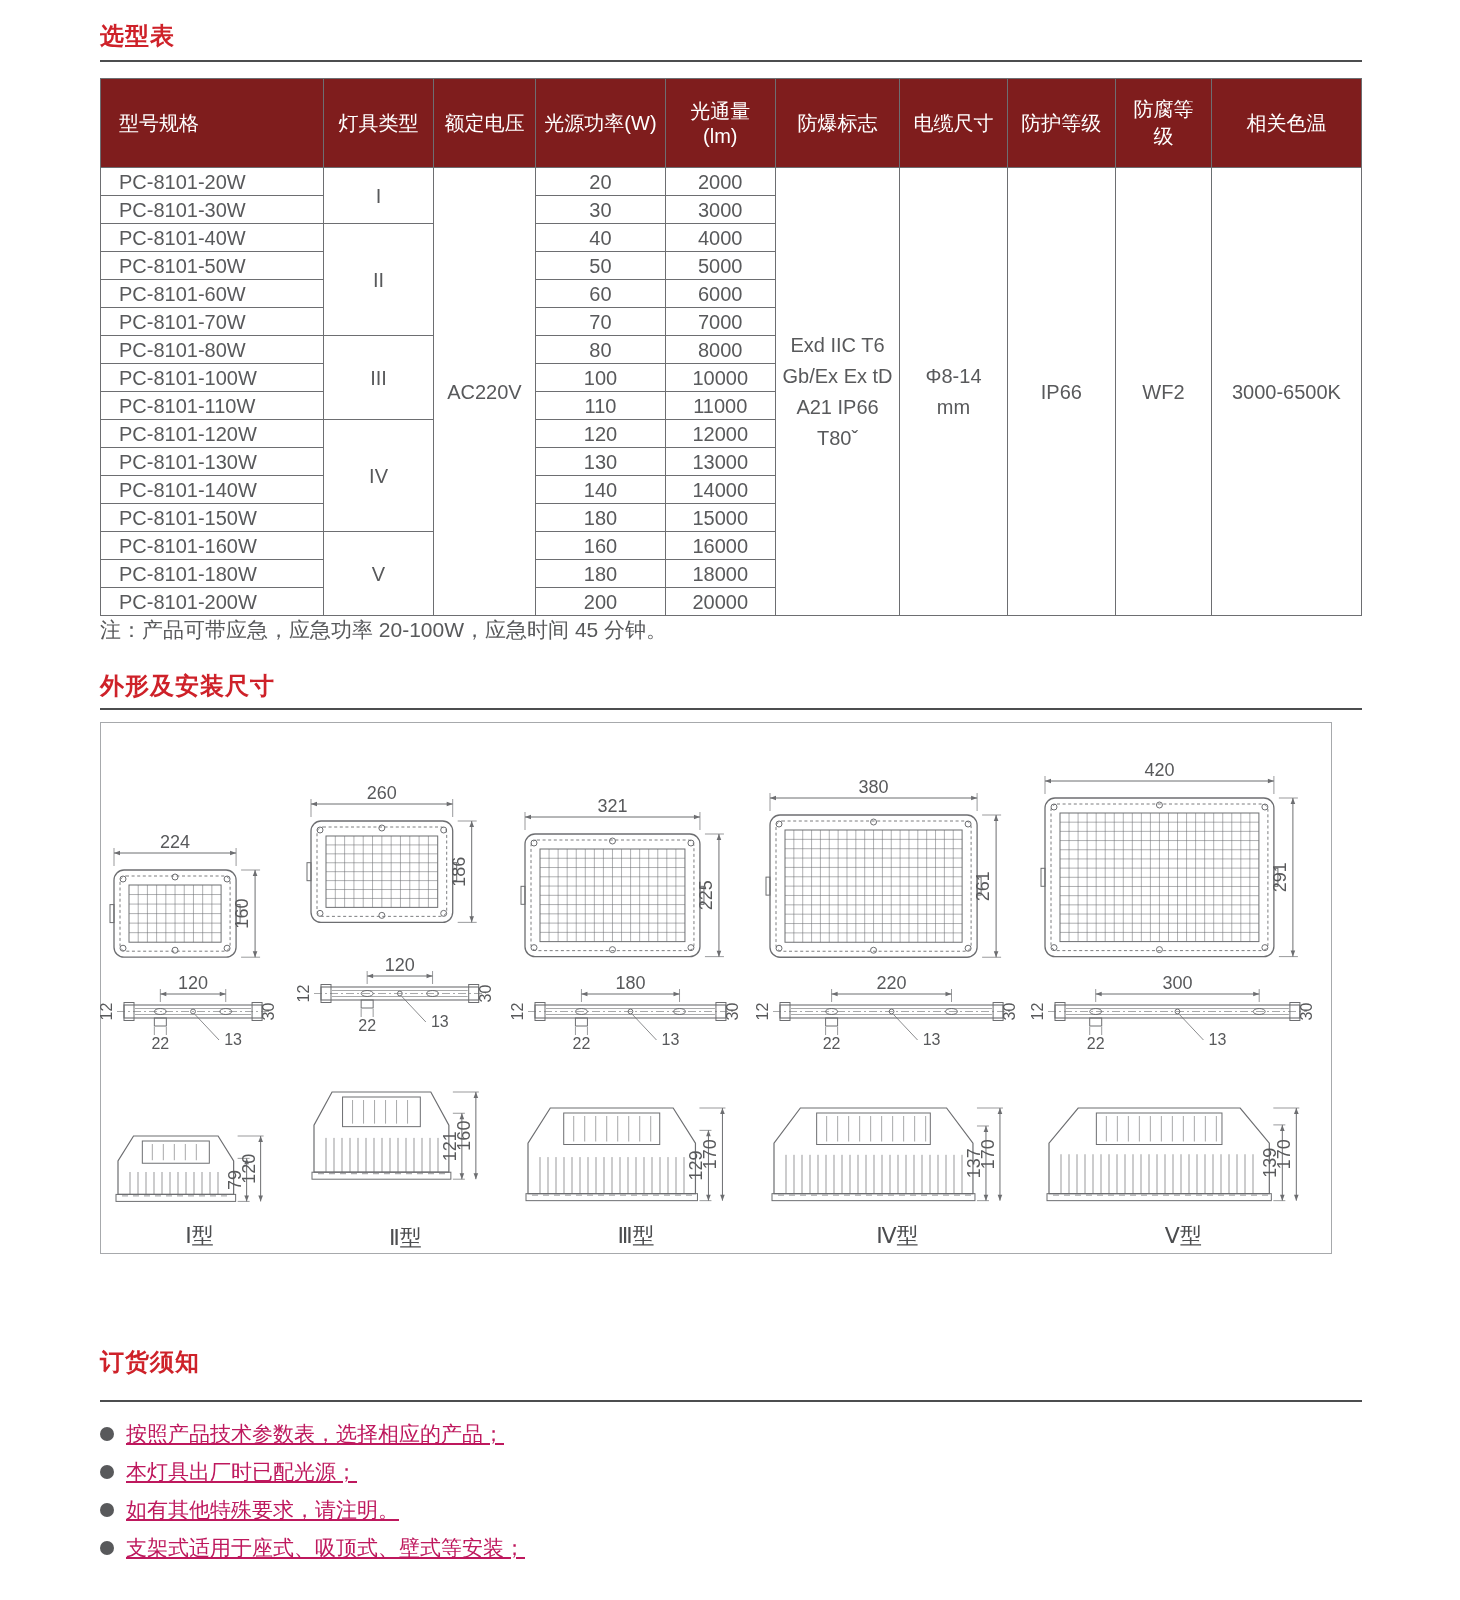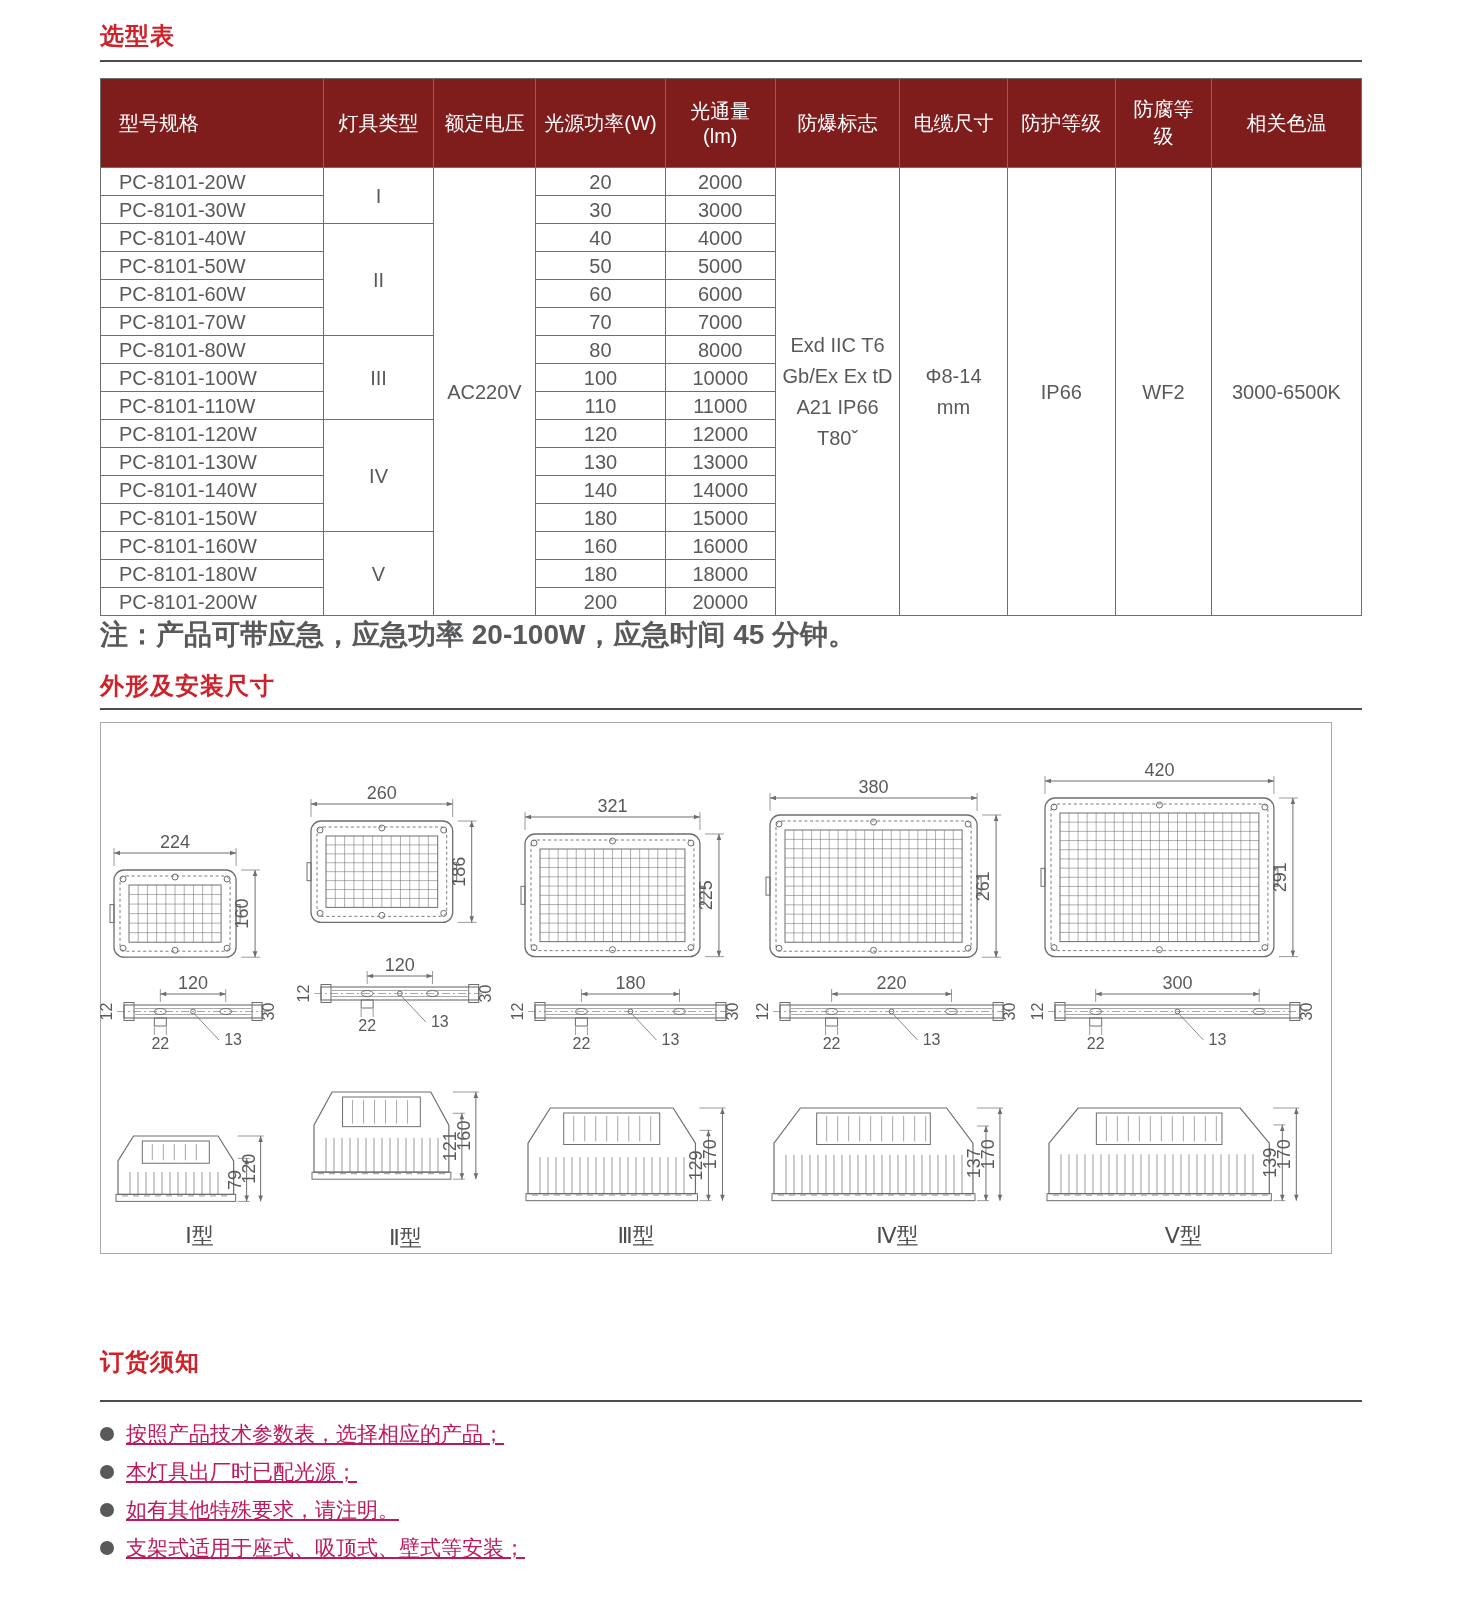--- a/index.html
+++ b/index.html
@@ -6,21 +6,21 @@
   body{width:1460px;height:1600px;position:relative;font-family:"Liberation Sans",sans-serif;color:#58595b;overflow:hidden;}
   .section-title{position:absolute;left:100px;font-size:24px;font-weight:bold;color:#ce2129;letter-spacing:1px;}
   .rule{position:absolute;left:100px;width:1262px;border-top:2px solid #4c4d4f;}
   
   #sel-table{position:absolute;left:100px;top:78px;width:1262px;border-collapse:collapse;table-layout:fixed;}
   #sel-table th{background:#7f1d1d;color:#ffffff;font-size:20px;font-weight:normal;height:72px;border:1px solid #6d6e71;text-align:center;padding:8px;}
   #sel-table th:first-child{text-align:left;padding-left:18px;}
   #sel-table td{border:1px solid #6d6e71;font-size:20px;color:#58595b;text-align:center;height:27px;padding:0;line-height:1.1;}
   #sel-table td.model{text-align:left;padding-left:18px;}
   #sel-table td.preline{white-space:pre-line;line-height:1.55;}
-  #note{position:absolute;left:100px;top:616px;font-size:28px;color:#58595b;font-weight:bold;}
+  #note{position:absolute;left:100px;top:616px;font-size:21px;color:#58595b;}
   
   #panel{position:absolute;left:100px;top:722px;width:1230px;height:530px;border:1px solid #a7a9ac;display:flex;align-items:stretch;}
   .type-col{display:flex;flex-direction:column;align-items:center;flex-shrink:0;}
   .zone-top{height:244px;display:flex;align-items:flex-end;justify-content:center;}
   .zone-bracket{height:100px;display:flex;align-items:center;justify-content:center;}
   .zone-side{height:142px;display:flex;align-items:flex-end;justify-content:center;}
   .type-label{margin-top:12px;font-size:22px;color:#4c4d4f;}
   
   #bullets{position:absolute;left:100px;top:1420px;}
   .bullet-row{display:flex;align-items:center;height:28px;margin-bottom:10px;}

